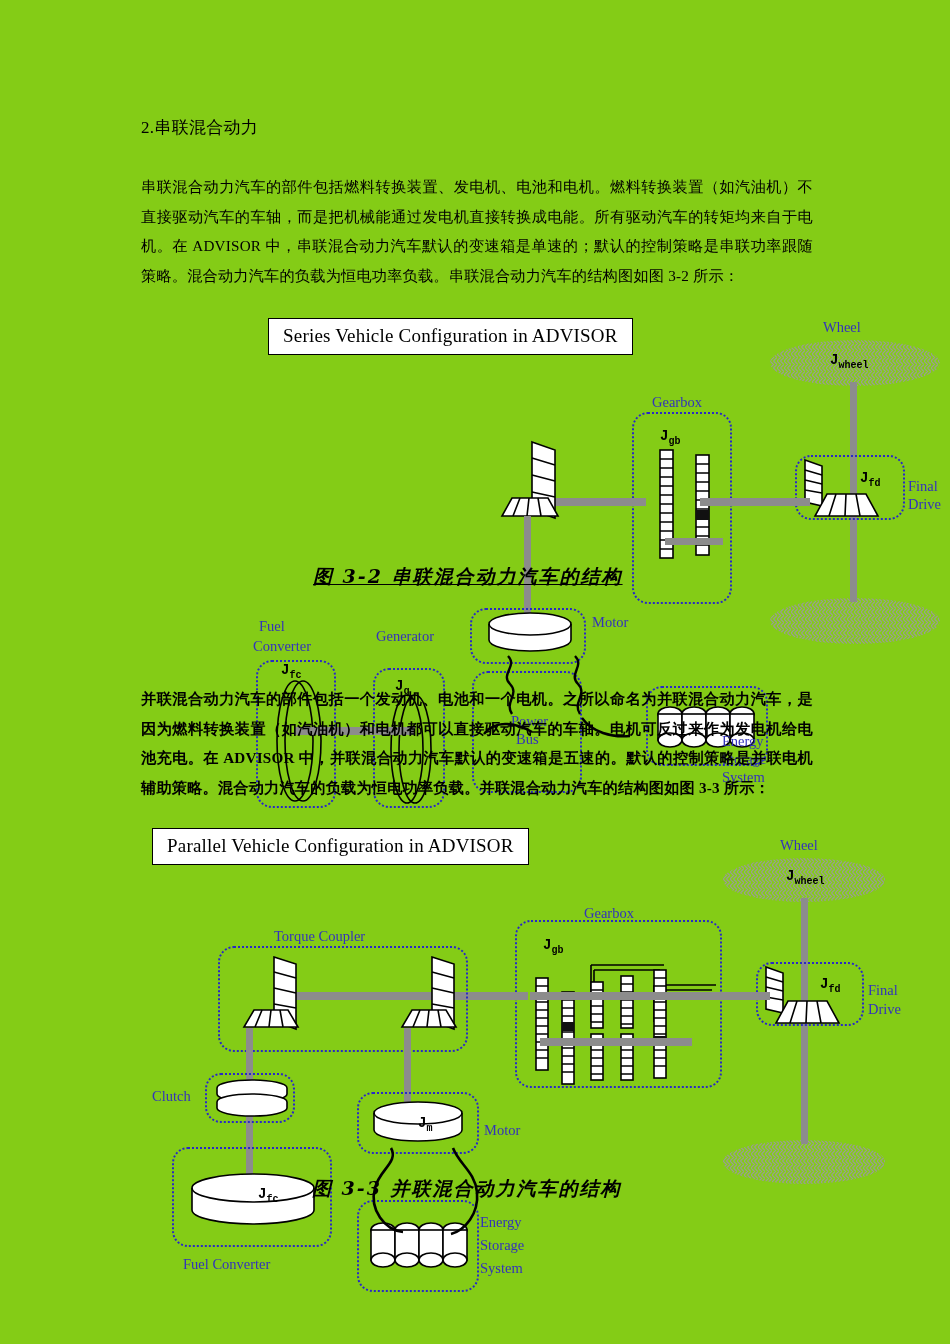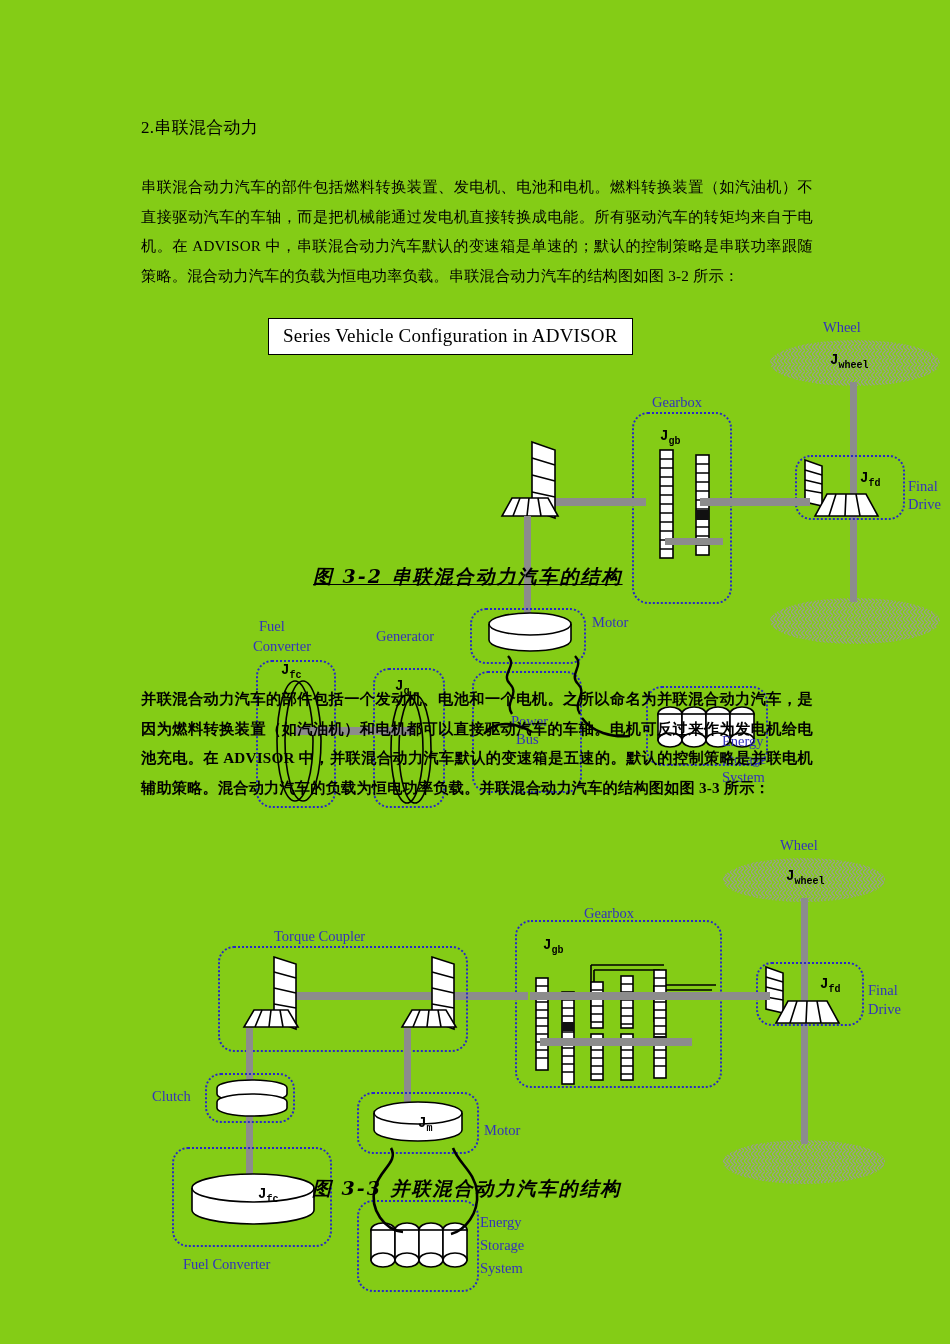--- a/index.html
+++ b/index.html
@@ -183,20 +183,21 @@
   </div>
 
   <div class="cap" style="left:313px;top:564px;text-decoration:underline;">图 3-2  串联混合动力汽车的结构</div>
 
   <div class="textcol" style="top:684px;font-weight:bold;">
     <p class="body">并联混合动力汽车的部件包括一个发动机、电池和一个电机。之所以命名为并联混合动力汽车，是因为燃料转换装置（如汽油机）和电机都可以直接驱动汽车的车轴。电机可反过来作为发电机给电池充电。在 ADVISOR 中，并联混合动力汽车默认的变速箱是五速的。默认的控制策略是并联电机辅助策略。混合动力汽车的负载为恒电功率负载。并联混合动力汽车的结构图如图 3-3 所示：</p>
   </div>
 
   <div class="diag" style="left:0;top:0;width:950px;height:1344px;">
 
+    <div class="titlebox" style="left:152px;top:828px;">Parallel Vehicle Configuration in ADVISOR</div>
 
     <svg style="left:723px;top:858px;" width="162" height="44">
       <ellipse cx="81" cy="22" rx="81" ry="22" fill="url(#zig)" stroke="none"></ellipse>
     </svg>
     <div class="lbl" style="left:780px;top:837px;">Wheel</div>
     <div class="jlbl" style="left:786px;top:868px;">
       <span>J</span><sub>wheel</sub>
     </div>
 
     <svg style="left:723px;top:1140px;" width="162" height="44">

